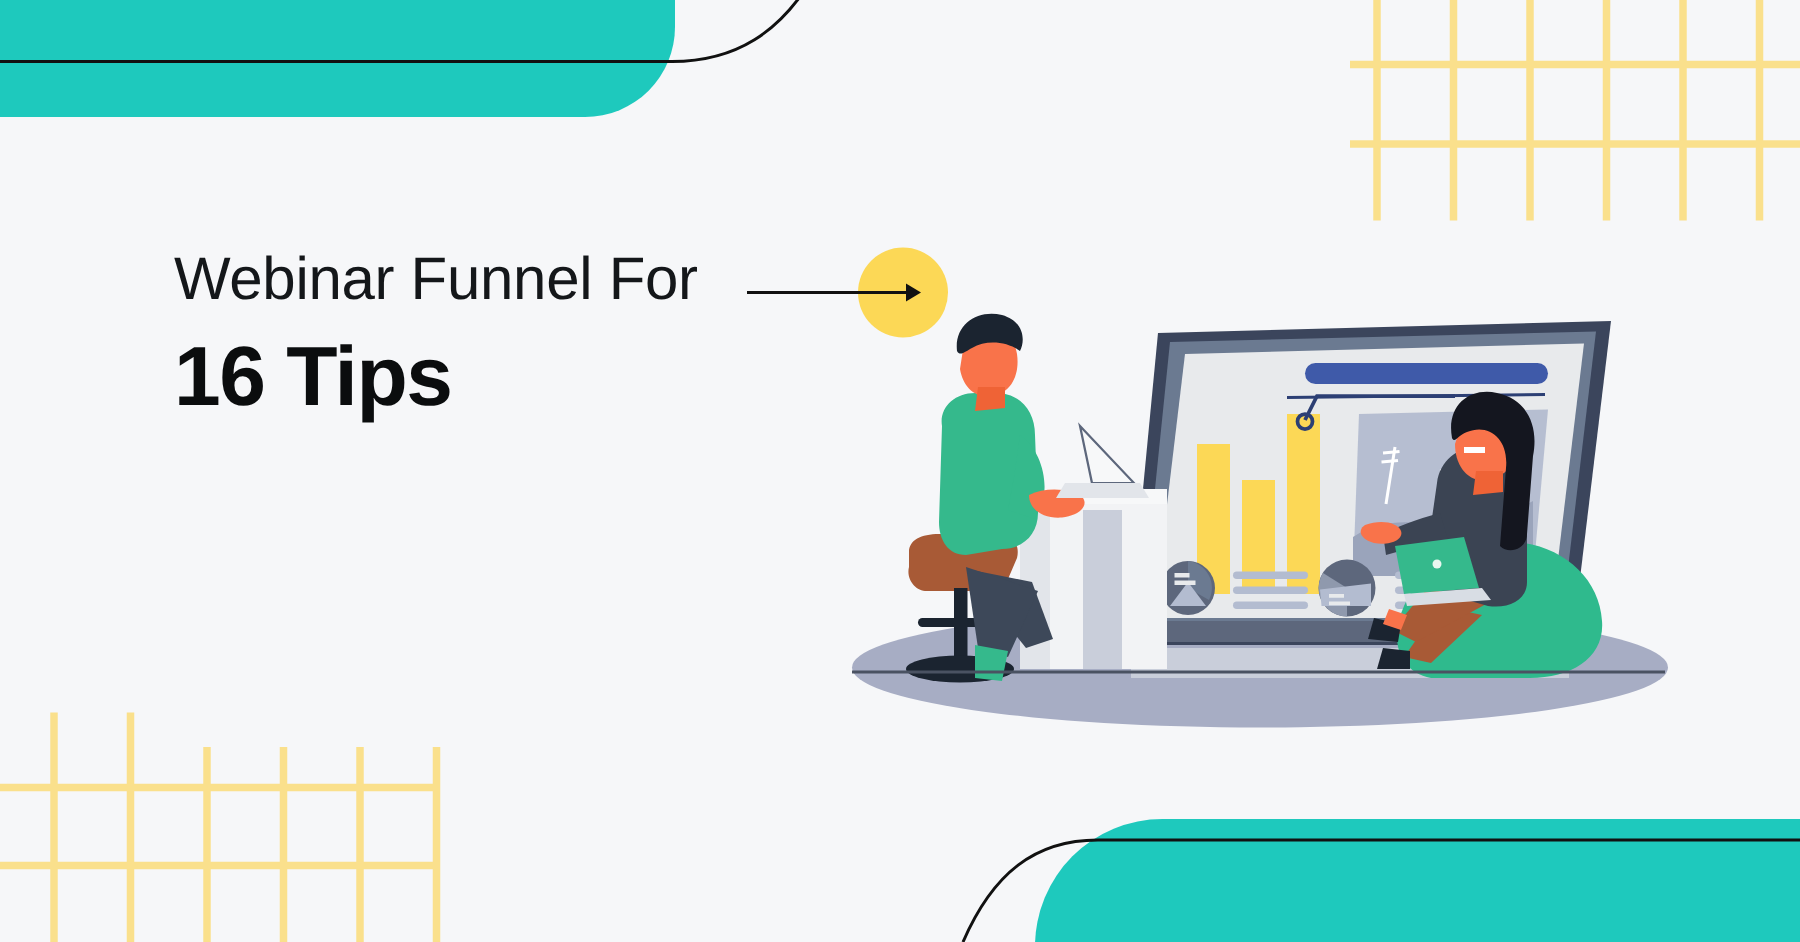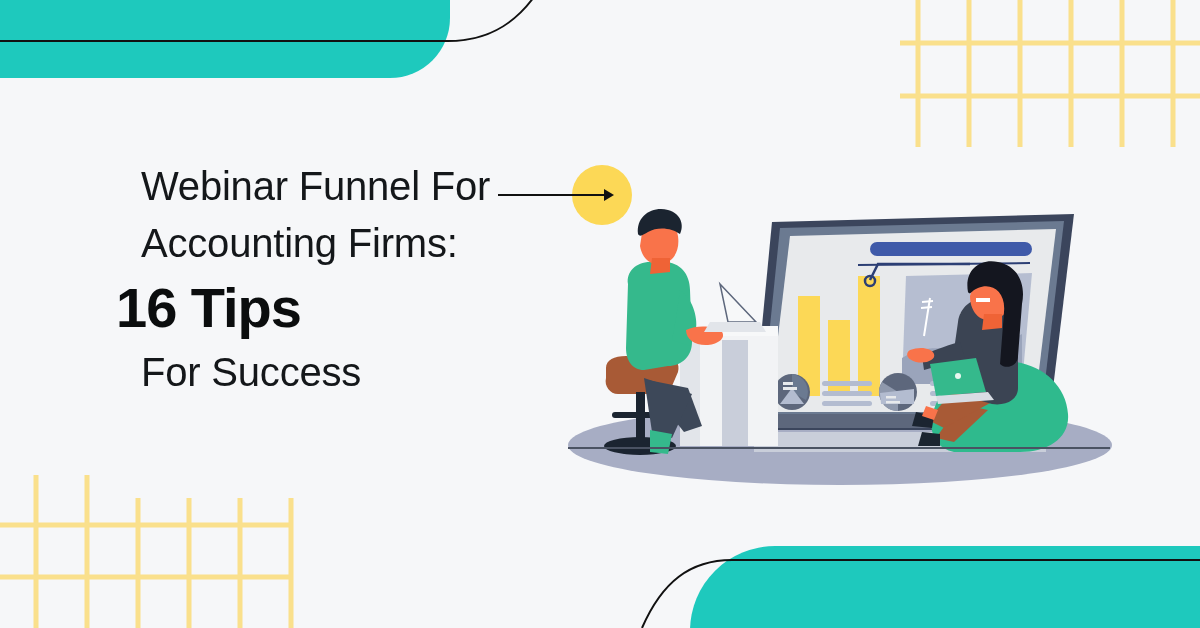--- a/index.html
+++ b/index.html
@@ -67,21 +67,20 @@
     top: 158px;
     width: 470px;
   }
   .headline-line {
     font-size: 40px;
     line-height: 57px;
     font-weight: 400;
     color: #14171a;
     letter-spacing: -0.2px;
     white-space: nowrap;
-    margin-left: 25px;
   }
   .headline-big {
     font-size: 56px;
     line-height: 72px;
     font-weight: 700;
     color: #0b0d0e;
     letter-spacing: -1px;
     white-space: nowrap;
   }
   .cta {
@@ -160,23 +159,21 @@
       <line x1="189" y1="38" x2="189" y2="168"></line>
       <line x1="240" y1="38" x2="240" y2="168"></line>
       <line x1="291" y1="38" x2="291" y2="168"></line>
       <line x1="0" y1="65" x2="291" y2="65"></line>
       <line x1="0" y1="117" x2="291" y2="117"></line>
     </g>
   </svg>
 
   <div class="copy">
     <div class="headline-line">Webinar Funnel For</div>
-    <div class="headline-line">Accounting Firms:</div>
     <div class="headline-big">16 Tips</div>
-    <div class="headline-line">For Success</div>
   </div>
 
   <svg class="pointer-svg" viewBox="0 0 170 92">
     <circle cx="122" cy="45" r="30" fill="#fcd856"></circle>
     <line x1="18" y1="45" x2="132" y2="45" stroke="#111111" stroke-width="2"></line>
     <path d="M 124 39 L 134 45 L 124 51 Z" fill="#111111"></path>
   </svg>
 
 
   <svg class="illustration" viewBox="0 0 600 320">

